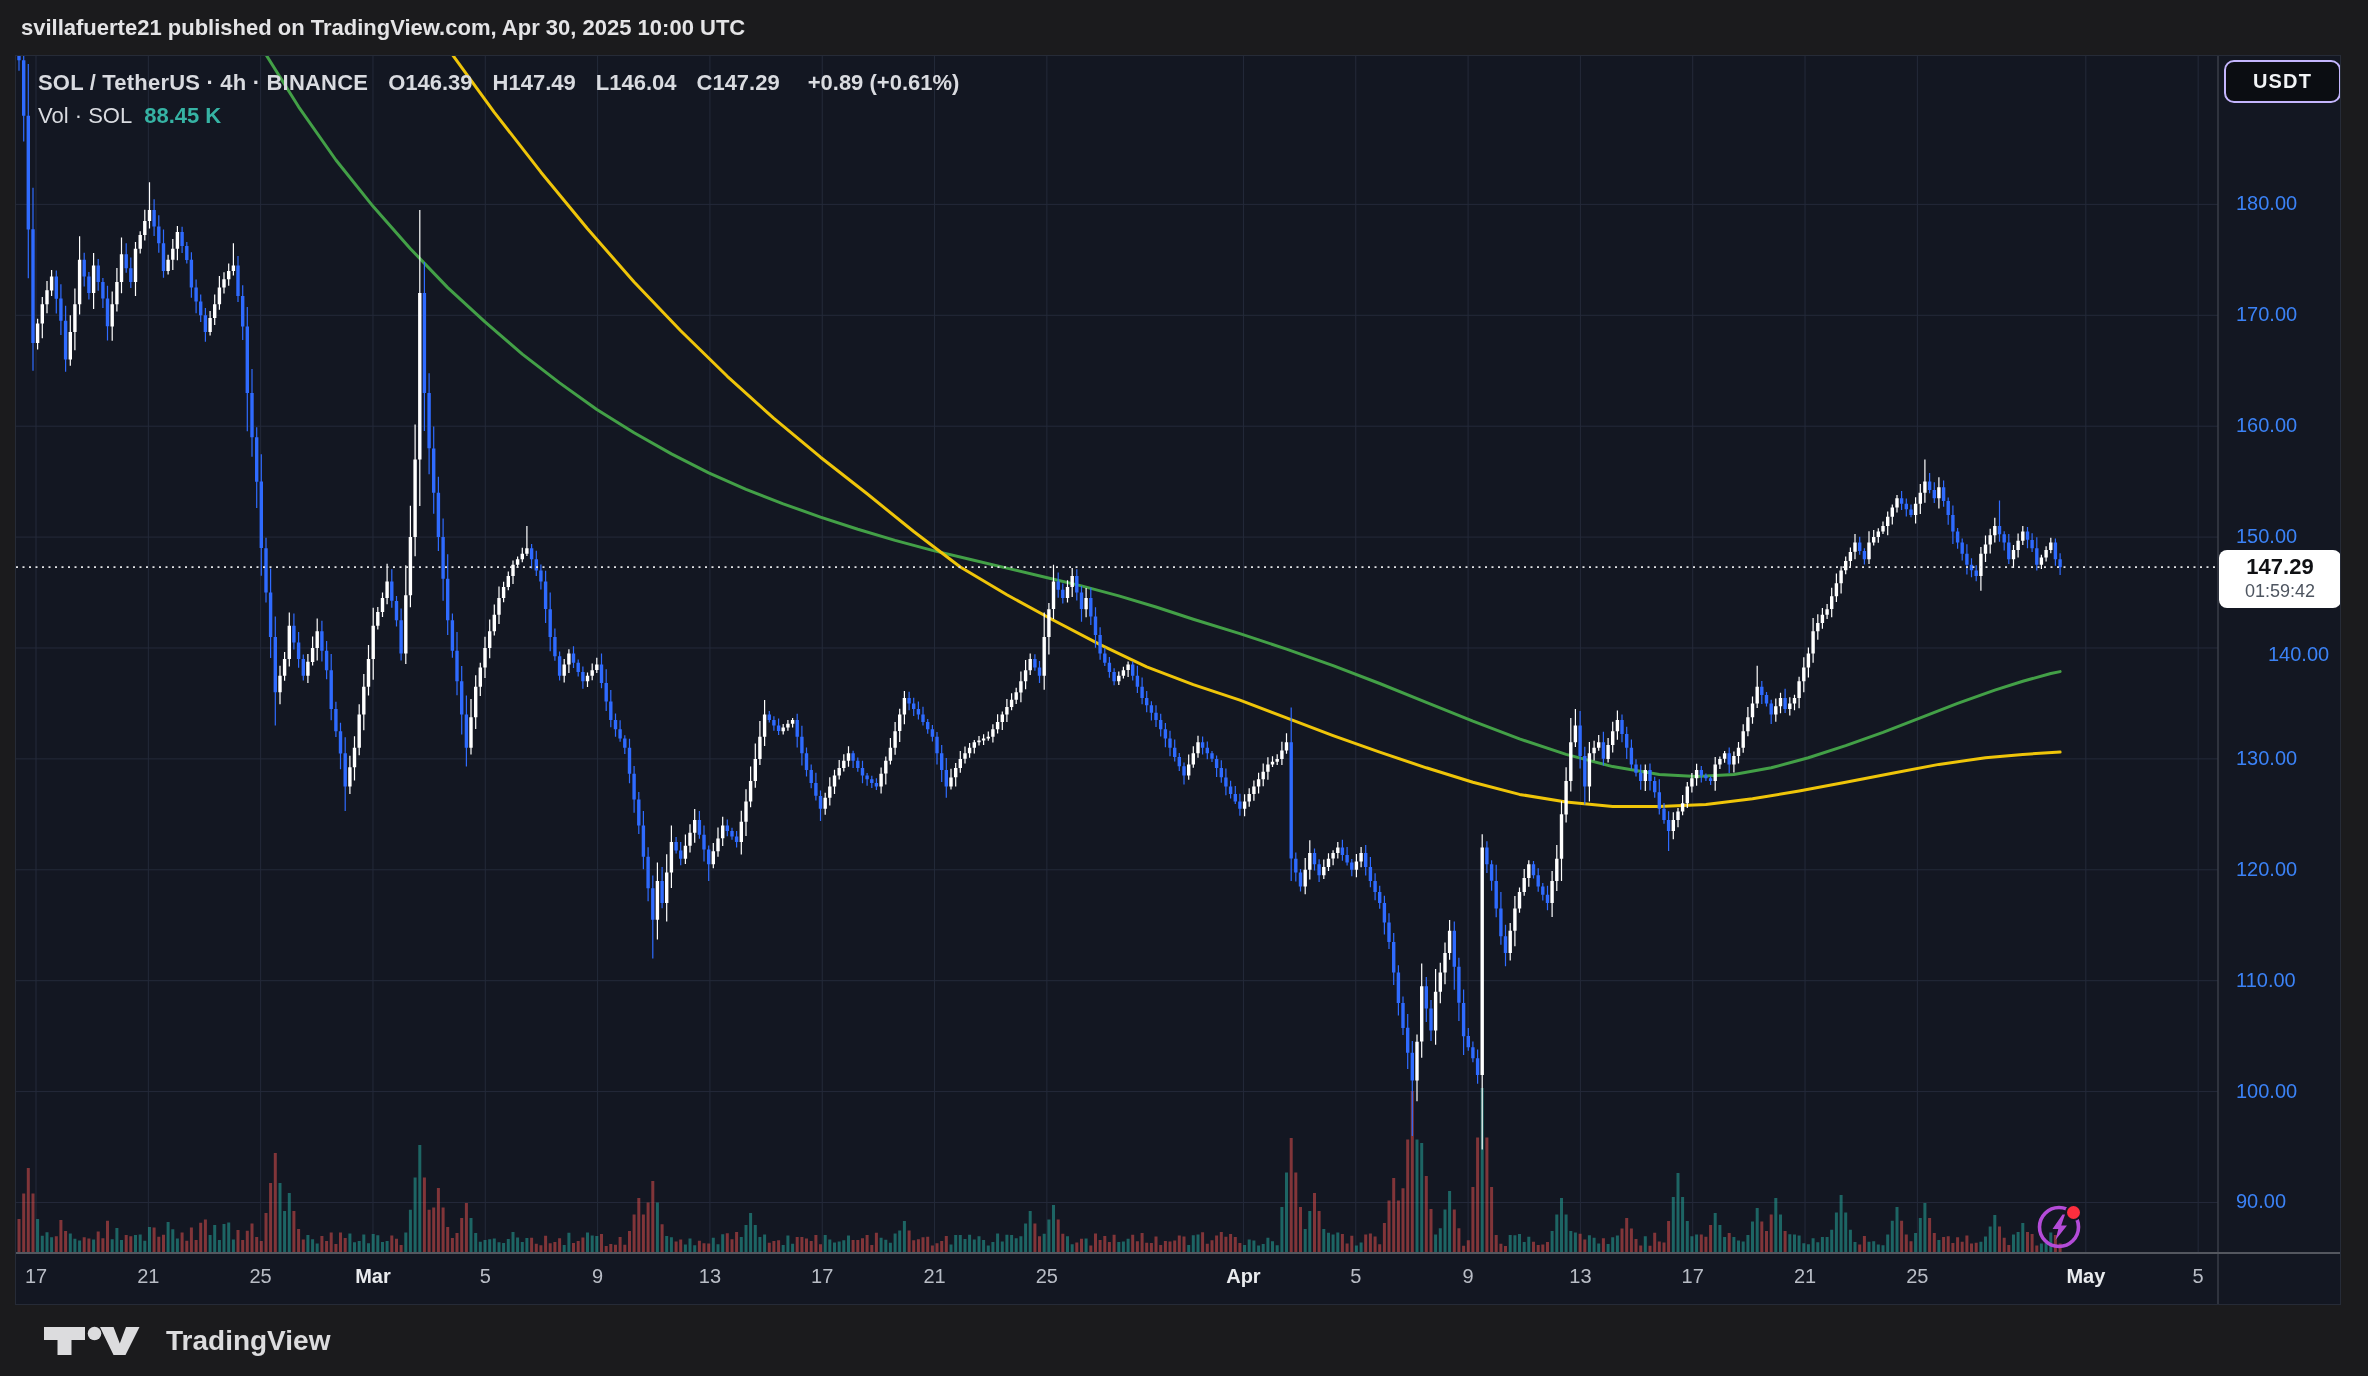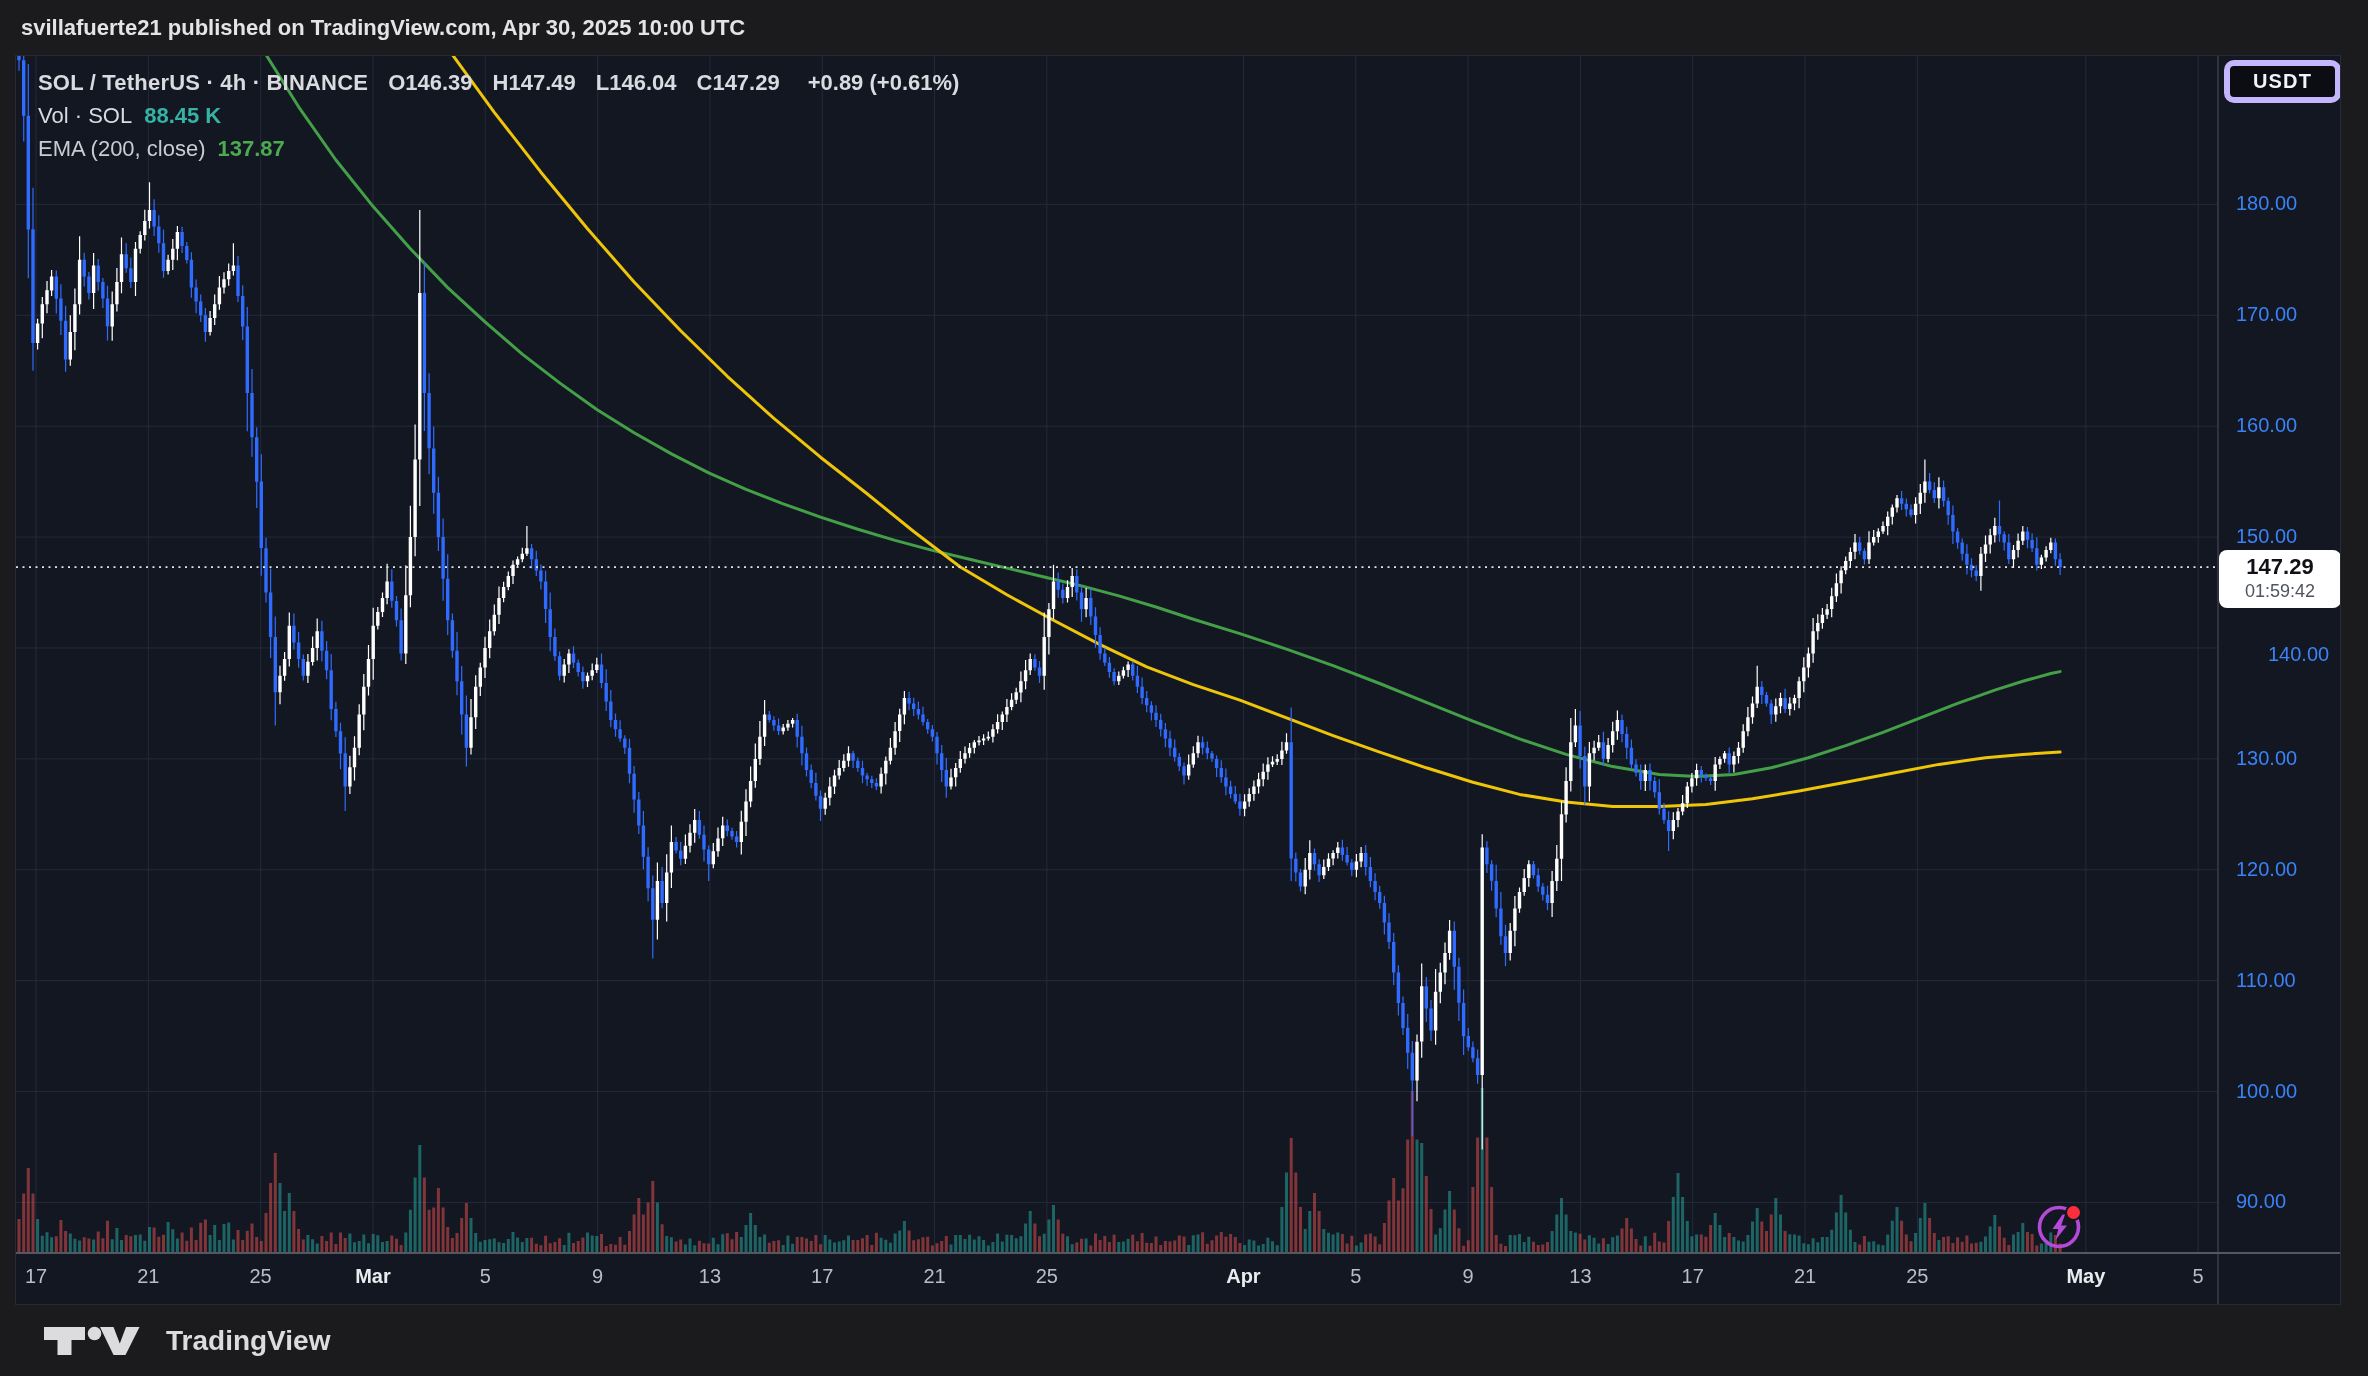--- a/index.html
+++ b/index.html
@@ -14,21 +14,21 @@
   .lrow{display:flex;align-items:baseline;height:33px;font-size:22px;color:#d9dbe0;white-space:nowrap}
   .sym{font-weight:600;letter-spacing:.2px}
   .ok{margin-left:20px;font-weight:600}
   .ov{font-weight:700}
   .chg{margin-left:28px;font-weight:600}
   .ilbl{color:#c9ccd3;font-weight:400}
   .ival{margin-left:12px;font-weight:600}
   .vol-val{color:#36b3a4}
   .sma-val{color:#eac80e}
   .ema-val{color:#4cab50}
-  .usdt{position:absolute;left:2208px;top:4px;width:117px;height:43px;border:6px solid #c4b5fd;
+  .usdt{position:absolute;left:2208px;top:4px;width:117px;height:43px;border:2px solid #c4b5fd;
         border-radius:10px;background:#0b0d12;color:#f2f4f7;font-size:20px;font-weight:700;
         letter-spacing:1.2px;display:flex;align-items:center;justify-content:center;z-index:6;box-sizing:border-box}
   .plabel{position:absolute;left:2203px;top:494px;width:122px;height:58px;background:#ffffff;
           border-radius:8px;z-index:7;text-align:center;padding-top:4px;box-sizing:border-box}
   .pl-price{font-size:22px;font-weight:700;color:#101114;line-height:26px}
   .pl-cd{font-size:18px;color:#4e5560;line-height:22px}
   .ptick{position:absolute;left:2220px;font-size:20px;color:#3b82f6;z-index:3}
   .ttick{position:absolute;top:1209px;width:90px;text-align:center;font-size:20px;color:#b9bdc6;z-index:3}
   .ttick.month{color:#e9ebee;font-weight:700}
   .boost{position:absolute;left:2016px;top:1142px;z-index:6}
@@ -106,24 +106,20 @@
       <span class="ok">L</span>
         <span class="ov">146.04</span>
       <span class="ok">C</span>
         <span class="ov">147.29</span>
       <span class="chg">+0.89 (+0.61%)</span>
     </div>
     <div class="lrow">
       <span>Vol · SOL</span>
       <span class="ival vol-val">88.45 K</span>
     </div>
-    <div class="lrow">
-      <span class="ilbl">EMA (200, close)</span>
-      <span class="ival ema-val">137.87</span>
-    </div>
   </div>
 
   <div class="usdt">USDT</div>
 
   <div class="plabel" style="top: 494.138px;">
     <div class="pl-price">147.29</div>
     <div class="pl-cd">01:59:42</div>
   </div>
 
   <div id="price-ticks">

